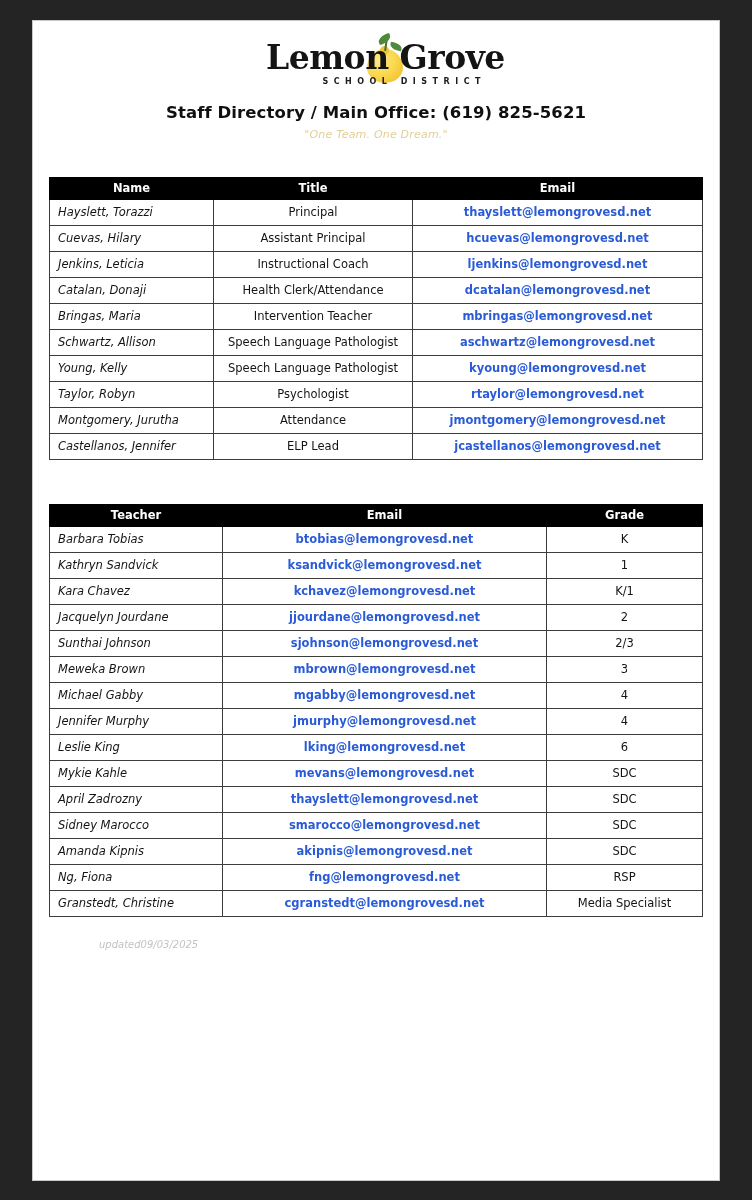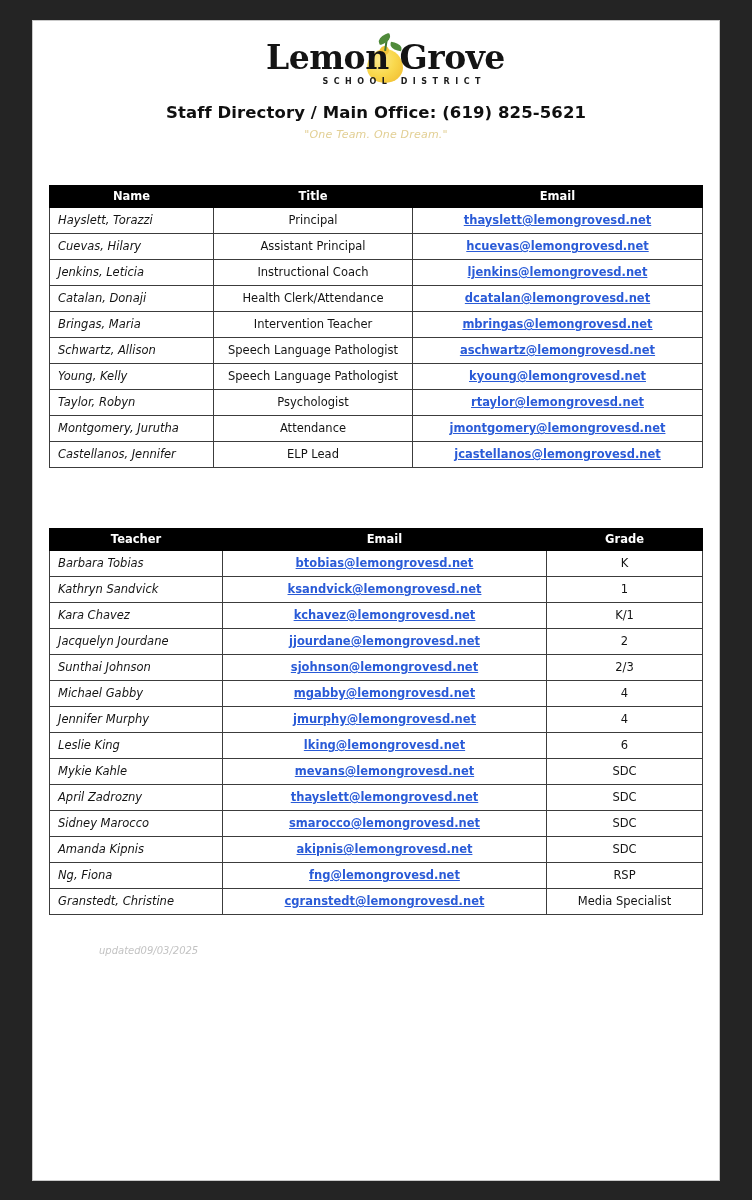--- a/index.html
+++ b/index.html
@@ -142,21 +142,21 @@
     margin-top: 6px;
     letter-spacing: 0.2px;
   }
 
   
   .tbl-wrap { padding: 0 14px; }
   table.dir {
     border-collapse: collapse;
     table-layout: fixed;
     width: 653px;
-    margin: 16px auto;
+    margin: 8px auto;
   }
   table.dir thead th {
     background: #000000;
     color: #ffffff;
     font-family: "DejaVu Sans", sans-serif;
     font-weight: bold;
     font-size: 11.5px;
     padding: 4px 2px 5px 2px;
     text-align: center;
     border: 1px solid #000000;
@@ -170,21 +170,20 @@
     padding: 6px 4px 6px 4px;
     line-height: 13px;
     background: #ffffff;
   }
   table.dir tbody td.name-cell { text-align: left; padding-left: 8px; font-style: italic; }
   table.dir tbody td.center { text-align: center; }
   table.dir tbody td.email-cell {
     text-align: center;
     color: #2a5bd7;
     font-weight: bold;
-    text-decoration: underline;
     word-break: break-all;
   }
   
   .t1 col.c1 { width: 164px; }
   .t1 col.c2 { width: 199px; }
   .t1 col.c3 { width: 290px; }
   
   .t2 col.c1 { width: 173px; }
   .t2 col.c2 { width: 324px; }
   .t2 col.c3 { width: 156px; }
@@ -327,20 +326,25 @@
             <td class="name-cell">Jacquelyn Jourdane</td>
             <td class="email-cell">jjourdane@lemongrovesd.net</td>
             <td class="center">2</td>
           </tr>
           <tr>
             <td class="name-cell">Sunthai Johnson</td>
             <td class="email-cell">sjohnson@lemongrovesd.net</td>
             <td class="center">2/3</td>
           </tr>
           <tr>
+            <td class="name-cell">Meweka Brown</td>
+            <td class="email-cell">mbrown@lemongrovesd.net</td>
+            <td class="center">3</td>
+          </tr>
+          <tr>
             <td class="name-cell">Michael Gabby</td>
             <td class="email-cell">mgabby@lemongrovesd.net</td>
             <td class="center">4</td>
           </tr>
           <tr>
             <td class="name-cell">Jennifer Murphy</td>
             <td class="email-cell">jmurphy@lemongrovesd.net</td>
             <td class="center">4</td>
           </tr>
           <tr>

